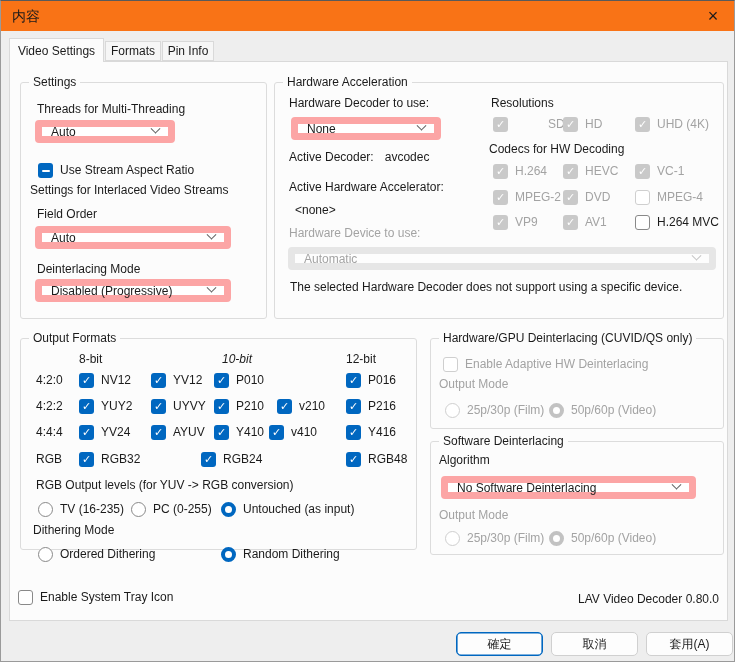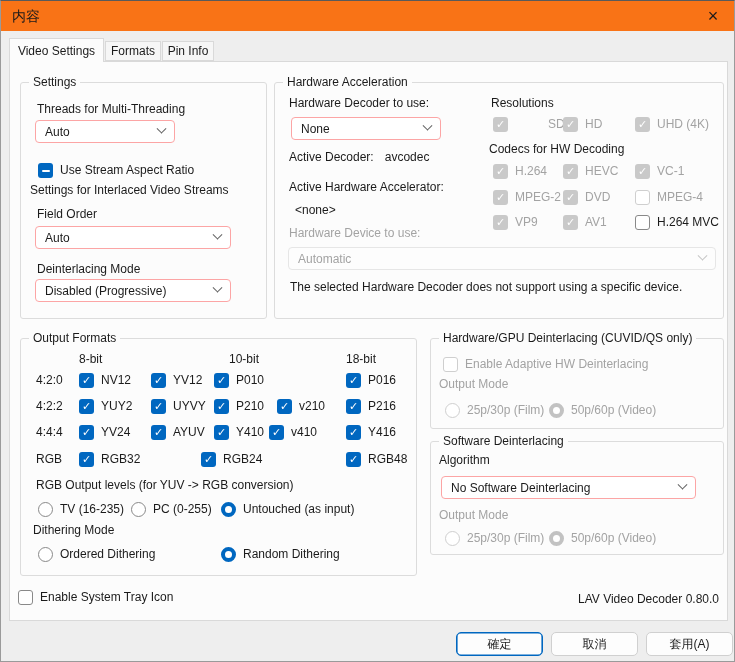--- a/index.html
+++ b/index.html
@@ -14,21 +14,21 @@
   .tab { position:absolute; display:flex; align-items:center; justify-content:center;
          border:1px solid #d9d9d9; background:#f6f6f6; white-space:nowrap; }
   .tab.active { background:#fcfcfc; border-bottom:none; z-index:3; }
   .page { position:absolute; left:8px; top:60px; width:719px; height:560px;
           background:#fcfcfc; border:1px solid #d9d9d9; z-index:1; }
   .group { position:absolute; border:1px solid #dcdcdc; border-radius:3px; }
   .legend { position:absolute; top:-8px; left:8px; background:#fcfcfc; padding:0 4px;
             line-height:15px; white-space:nowrap; }
   .lbl { position:absolute; line-height:15px; white-space:nowrap; }
   .gray { color:#a3a3a3; }
-  .dd { position:absolute; height:23px; background:#ffffff; border:1px solid #fca5a5;
+  .dd { position:absolute; height:23px; background:#ffffff; border:7px solid #fca5a5;
         border-radius:4px; display:flex; align-items:center; padding:0 9px; }
   .dd .txt { flex:1; white-space:nowrap; overflow:hidden; }
   .chev { width:7px; height:7px; border-right:1.4px solid #5f5f5f; border-bottom:1.4px solid #5f5f5f;
           transform:rotate(45deg) translate(-2px,-2px); flex:none; }
   .dd.dis { color:#a3a3a3; background:#fdfdfd; border-color:#e6e6e6; }
   .dd.dis .chev { border-color:#c4c4c4; }
   .item { position:absolute; display:flex; align-items:center; gap:7px; line-height:15px; white-space:nowrap; }
   .cb { width:15px; height:15px; border-radius:3px; flex:none; display:flex; align-items:center; justify-content:center; }
   .cb.on { background:#0067c0; }
   .cb.on::after { content:"\2713"; color:#fff; font-size:11px; line-height:1; }
@@ -160,25 +160,25 @@
       <div class="item gray" style="left:288px;top:132px;">
         <span class="cb dis-on"></span>
         <span>AV1</span>
       </div>
       <div class="item" style="left:360px;top:132px;">
         <span class="cb off"></span>
         <span>H.264 MVC</span>
       </div>
     </div>
 
-    <div class="group" style="left:10px;top:276px;width:397px;height:238px;">
+    <div class="group" style="left:10px;top:276px;width:397px;height:212px;">
       <span class="legend">Output Formats</span>
       <span class="lbl" style="left:58px;top:13px;">8-bit</span>
-      <span class="lbl" style="left:208px;top:13px;">10-bit</span>
-      <span class="lbl" style="left:325px;top:13px;">18-bit</span>
+      <span class="lbl" style="left:201px;top:13px;font-style:italic;">10-bit</span>
+      <span class="lbl" style="left:325px;top:13px;">12-bit</span>
 
       <span class="lbl" style="left:15px;top:34px;">4:2:0</span>
       <span class="lbl" style="left:15px;top:60px;">4:2:2</span>
       <span class="lbl" style="left:15px;top:86px;">4:4:4</span>
       <span class="lbl" style="left:15px;top:113px;">RGB</span>
 
       <div class="item" style="left:58px;top:34px;">
           <span class="cb on"></span>
           <span>NV12</span>
         </div>

